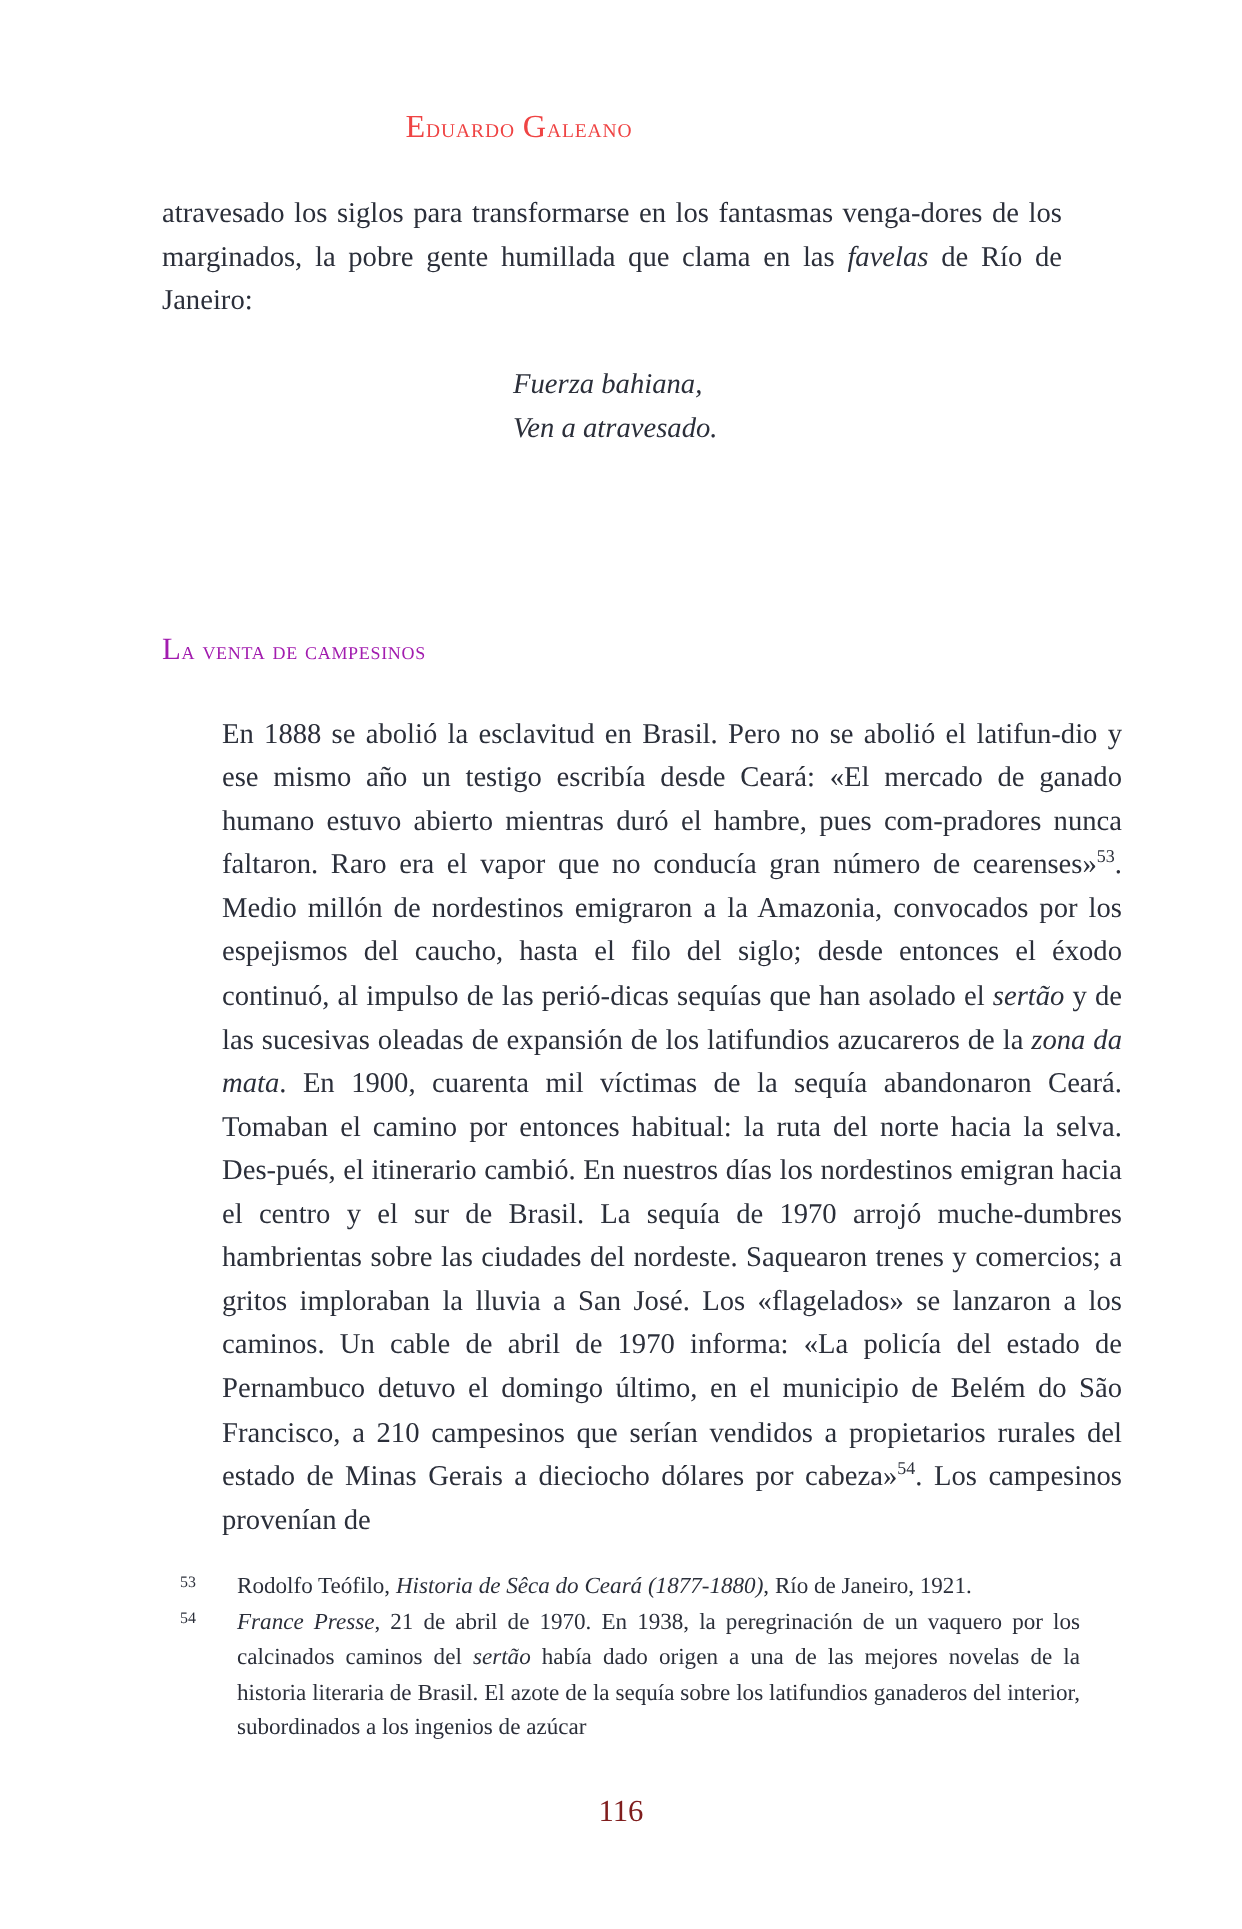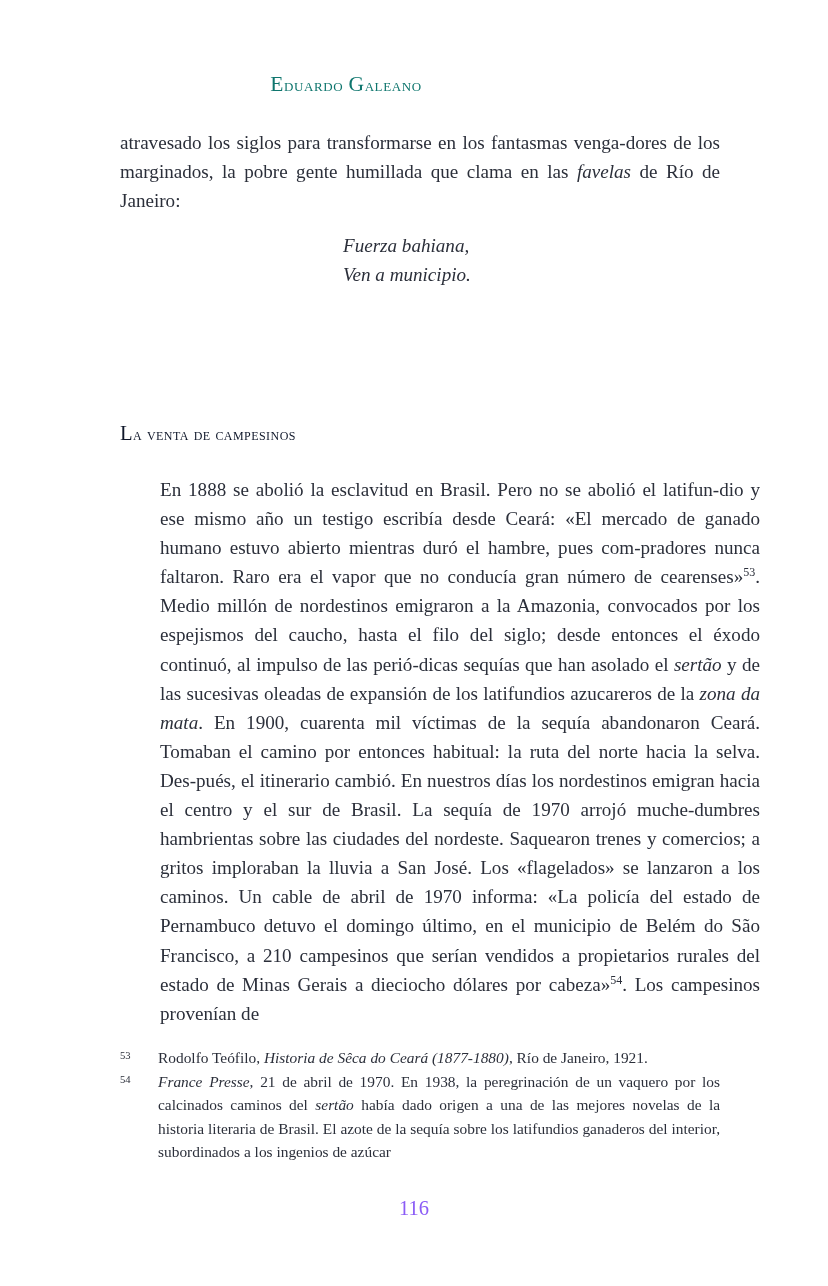--- a/index.html
+++ b/index.html
@@ -26,47 +26,47 @@
   
   .running-head {
     position: absolute;
     left: 0;
     top: 72px;
     width: 692px;
     text-align: center;
     font-size: 18.5px;
     letter-spacing: 0.6px;
     font-variant: small-caps;
-    color: #0f766e;
+    color: #ef4444;
   }
   .running-head .initial {
     font-size: 21.5px;
   }
 
   
   .textblock {
     position: absolute;
-    left: 120px;
+    left: 108px;
     top: 128px;
     width: 600px;
   }
 
   p.body {
     margin: 0;
     font-size: 19.1px;
     line-height: 29.1px;
     text-align: justify;
     text-justify: inter-word;
     hyphens: manual;
     color: #2b2f3a;
   }
 
   
   .verse {
-    margin: 0;
+    margin: 11px;
     padding: 0;
     list-style: none;
     position: absolute;
     left: 223px;
     top: 104px;
     width: 380px;
   }
   .verse li {
     font-style: italic;
     font-size: 19.1px;
@@ -78,21 +78,21 @@
   
   .section-heading {
     position: absolute;
     left: 0;
     top: 294px;
     margin: 0;
     font-weight: normal;
     font-size: 17.4px;
     font-variant: small-caps;
     letter-spacing: 0.45px;
-    color: #0f172a;
+    color: #a21caf;
   }
   .section-heading .initial {
     font-size: 20.6px;
   }
 
   
   .prose {
     position: absolute;
     left: 0;
     top: 347px;
@@ -135,39 +135,39 @@
   }
 
   
   .folio {
     position: absolute;
     left: 0;
     top: 1197px;
     width: 828px;
     text-align: center;
     font-size: 20.5px;
-    color: #8b5cf6;
+    color: #7f1d1d;
   }
 </style>
 </head>
 <body>
 
 <div class="page">
 
   <div class="running-head">
     <span class="initial">E</span><span>duardo </span><span class="initial">G</span><span>aleano</span>
   </div>
 
   <div class="textblock">
 
     <p class="body"><span>atravesado los siglos para transformarse en los fantasmas venga-dores de los marginados, la pobre gente humillada que clama en las </span><em>favelas</em><span> de Río de Janeiro:</span></p>
 
     <ul class="verse">
       <li>Fuerza bahiana,</li>
-      <li>Ven a municipio.</li>
+      <li>Ven a atravesado.</li>
     </ul>
 
     <h2 class="section-heading"><span class="initial">L</span><span>a </span><span>venta de campesinos</span></h2>
 
     <div class="prose">
       <p class="body"><span>En 1888 se abolió la esclavitud en Brasil. Pero no se abolió el latifun-dio y ese mismo año un testigo escribía desde Ceará: «El mercado de ganado humano estuvo abierto mientras duró el hambre, pues com-pradores nunca faltaron. Raro era el vapor que no conducía gran número de cearenses»</span><sup class="fn">53</sup><span>. Medio millón de nordestinos emigraron a la Amazonia, convocados por los espejismos del caucho, hasta el filo del siglo; desde entonces el éxodo continuó, al impulso de las perió-dicas sequías que han asolado el </span><em>sertão</em><span> y de las sucesivas oleadas de expansión de los latifundios azucareros de la </span><em>zona da mata</em><span>. En 1900, cuarenta mil víctimas de la sequía abandonaron Ceará. Tomaban el camino por entonces habitual: la ruta del norte hacia la selva. Des-pués, el itinerario cambió. En nuestros días los nordestinos emigran hacia el centro y el sur de Brasil. La sequía de 1970 arrojó muche-dumbres hambrientas sobre las ciudades del nordeste. Saquearon trenes y comercios; a gritos imploraban la lluvia a San José. Los «flagelados» se lanzaron a los caminos. Un cable de abril de 1970 informa: «La policía del estado de Pernambuco detuvo el domingo último, en el municipio de Belém do São Francisco, a 210 campesinos que serían vendidos a propietarios rurales del estado de Minas Gerais a dieciocho dólares por cabeza»</span><sup class="fn">54</sup><span>. Los campesinos provenían de</span></p>
     </div>
 
   </div>
 

